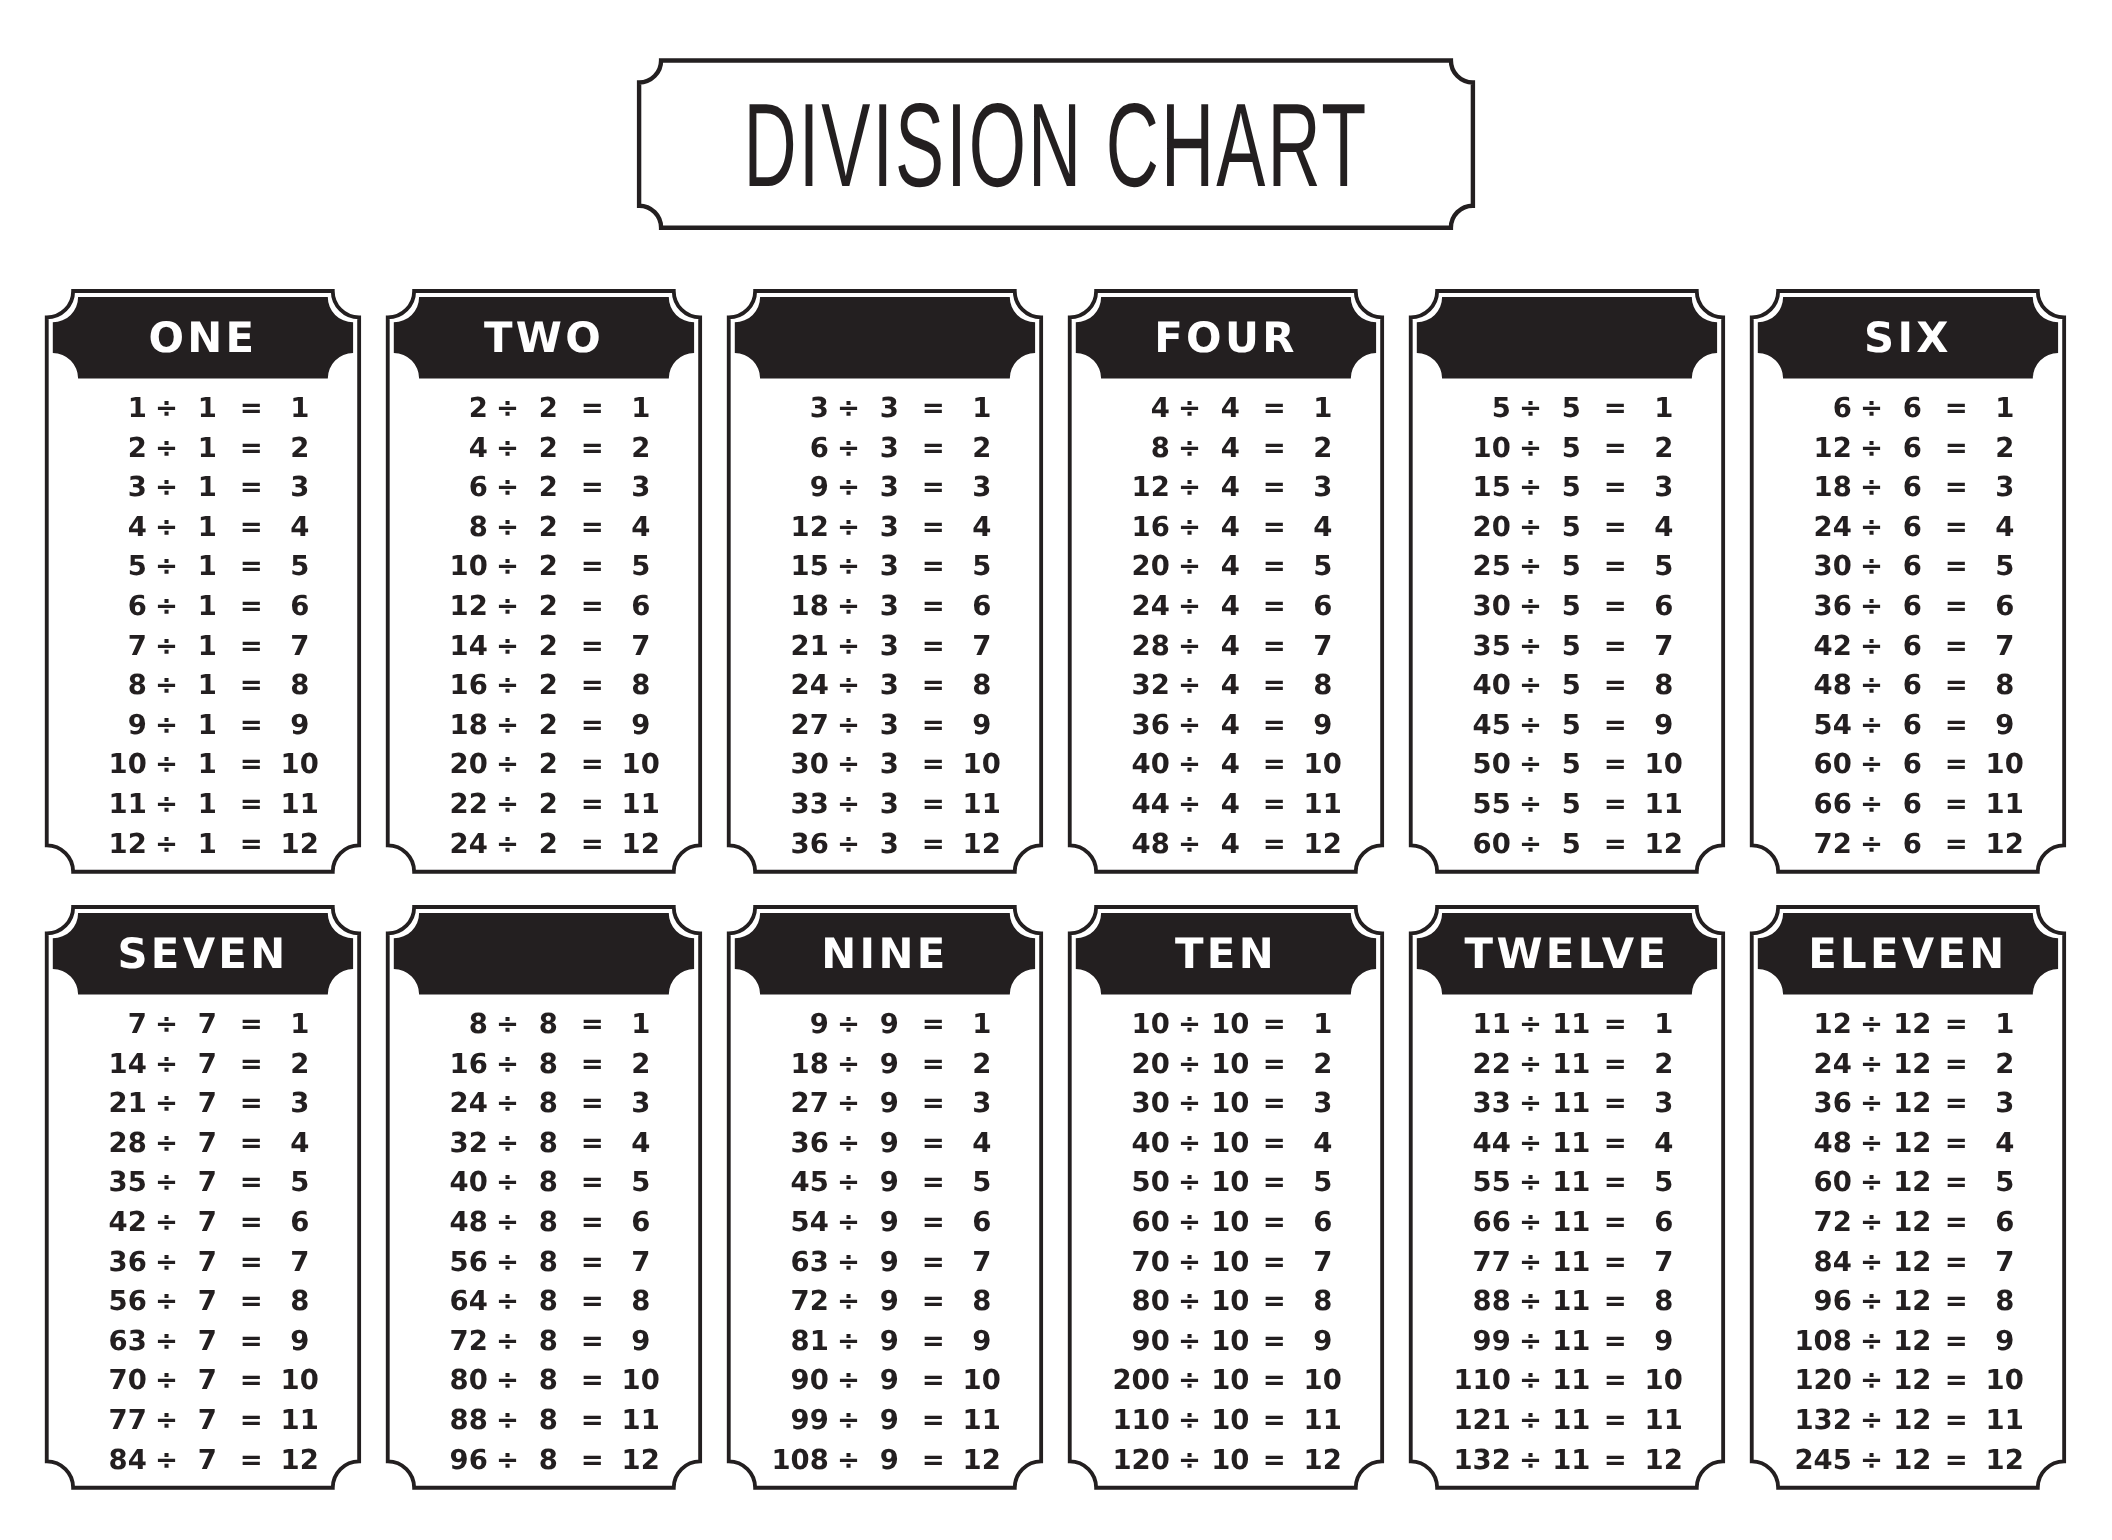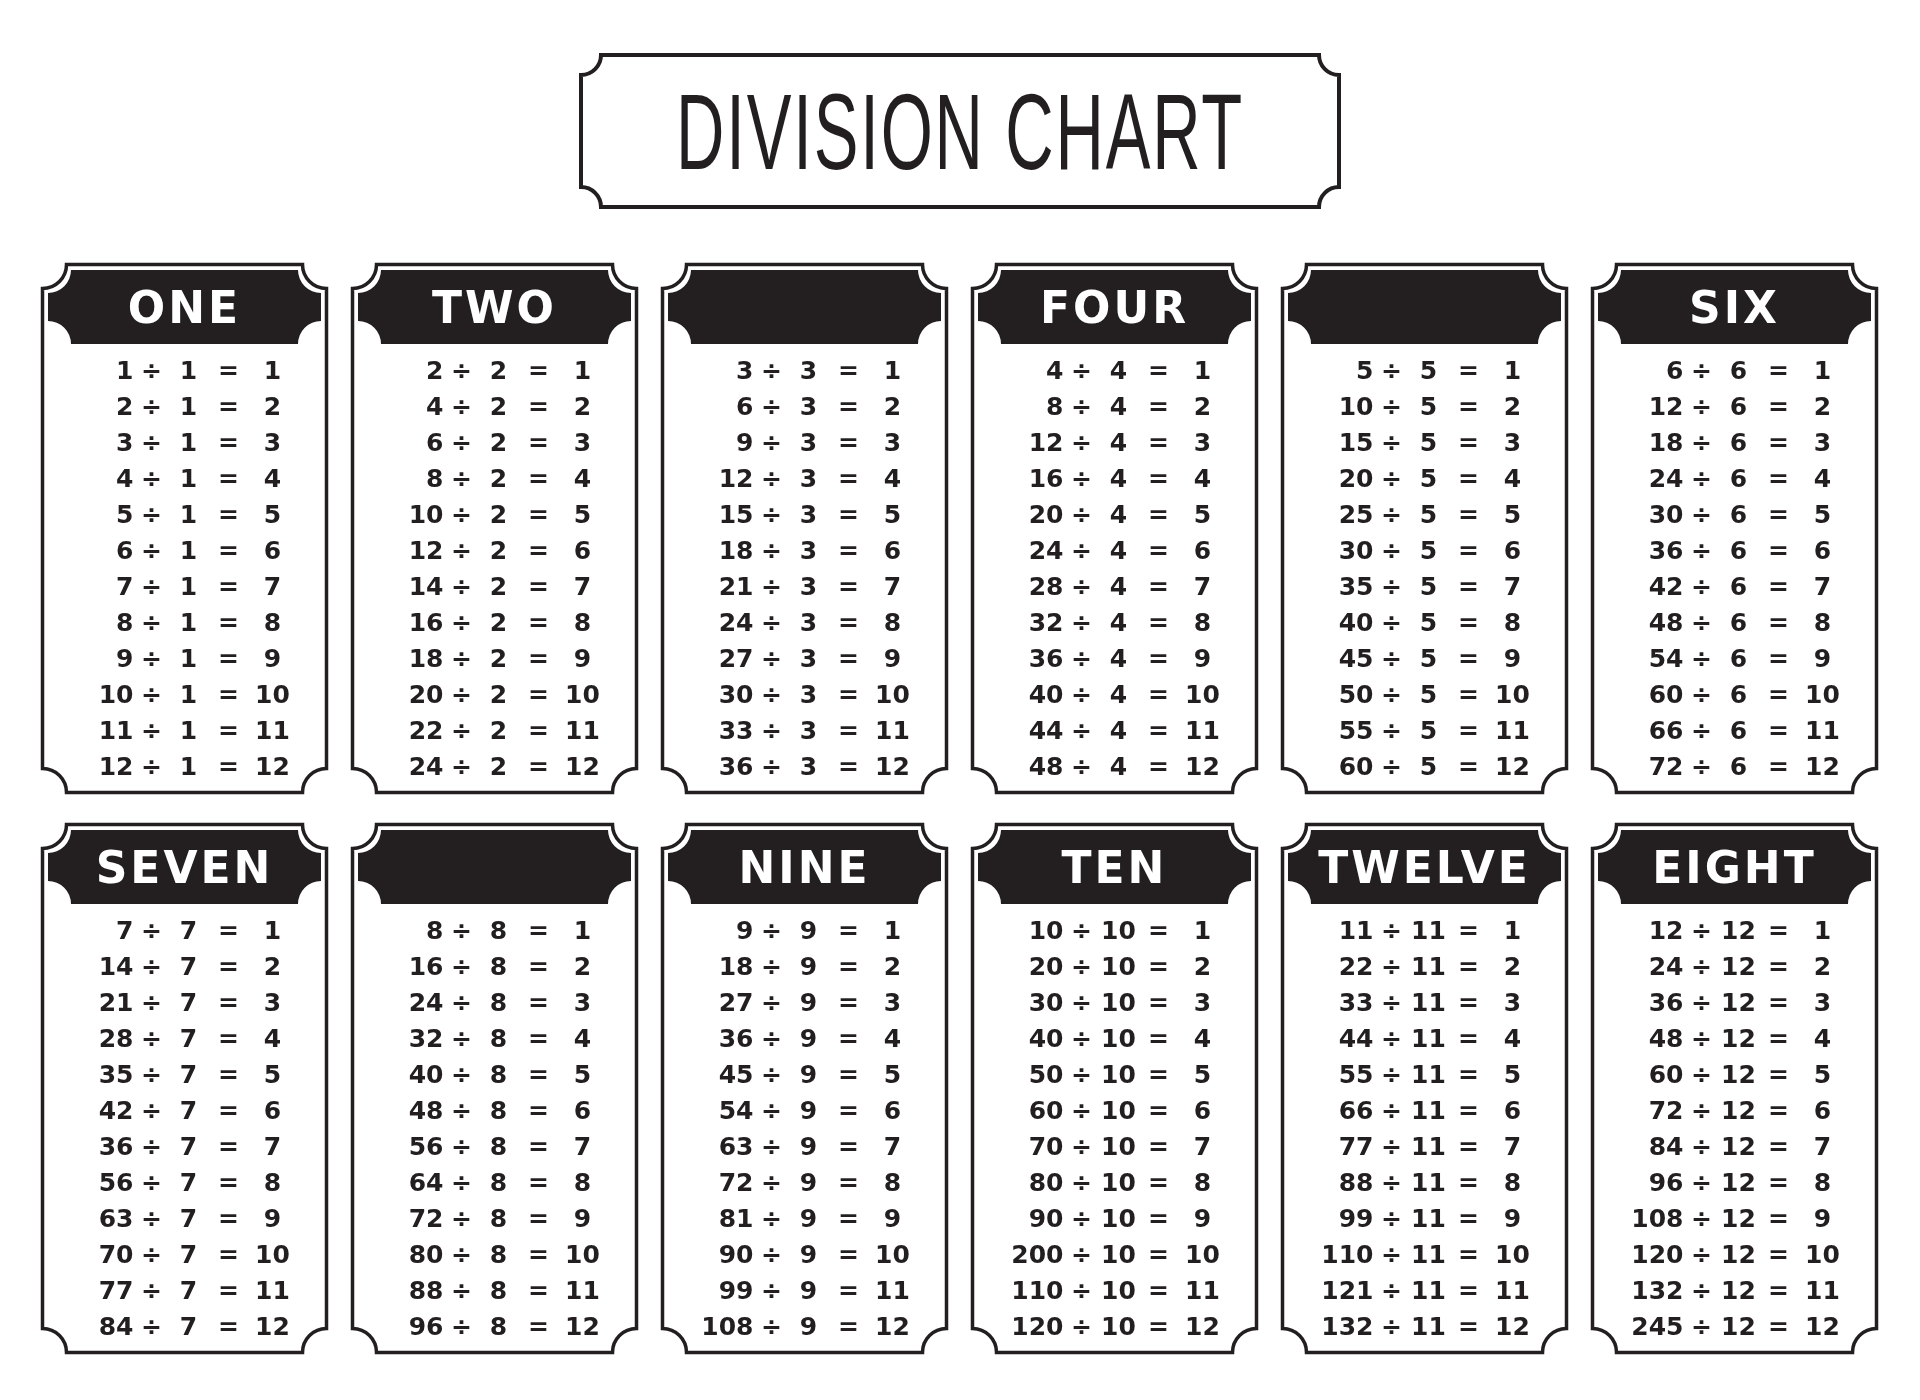--- a/index.html
+++ b/index.html
@@ -19,21 +19,21 @@
   }
   
   .cards-row{position:absolute;left:40px;display:flex;gap:21px}
   #cards-row-1{top:262px}
   #cards-row-2{top:822px}
   .card{position:relative;width:289px;height:533px}
   .card svg.bg{position:absolute;left:0;top:0;width:100%;height:100%}
   .card-label{
     position:absolute;left:8px;right:8px;top:8px;height:74px;
     display:flex;align-items:center;justify-content:center;
-    color:#ffffff;font-size:44px;font-weight:bold;letter-spacing:3px;
+    color:#ffffff;font-size:38px;font-weight:bold;letter-spacing:3px;
     font-family:"DejaVu Sans",sans-serif;
   }
   .card-rows{
     position:absolute;left:8px;right:8px;top:96px;bottom:16px;
     display:flex;flex-direction:column;justify-content:space-between;
   }
   .eq-row{
     display:grid;
     grid-template-columns:60px 28px 38px 34px 46px;
     column-gap:4px;justify-content:center;align-items:center;
@@ -1084,21 +1084,21 @@
           <span class="c-q">12</span>
         </div>
       </div>
   </div>
 
   <div class="card">
     <svg class="bg" viewBox="0 0 289 533" preserveAspectRatio="none" aria-hidden="true">
       <path d="M 26.5 2.5 H 262.5 A 24 24 0 0 0 286.5 26.5 V 506.5 A 24 24 0 0 0 262.5 530.5 H 26.5 A 24 24 0 0 0 2.5 506.5 V 26.5 A 24 24 0 0 0 26.5 2.5 Z" fill="#ffffff" stroke="#231f20" stroke-width="3.5"></path>
       <path d="M 31 8 H 258 A 23 23 0 0 0 281 31 V 59 A 23 23 0 0 0 258 82 H 31 A 23 23 0 0 0 8 59 V 31 A 23 23 0 0 0 31 8 Z" fill="#231f20"></path>
     </svg>
-    <div class="card-label">EIGHT</div>
+    <div class="card-label">ELEVEN</div>
     <div class="card-rows">
         <div class="eq-row">
           <span class="c-dvd">12</span>
           <span class="c-op">÷</span>
           <span class="c-dvs">12</span>
           <span class="c-eq">=</span>
           <span class="c-q">1</span>
         </div>
         <div class="eq-row">
           <span class="c-dvd">24</span>

